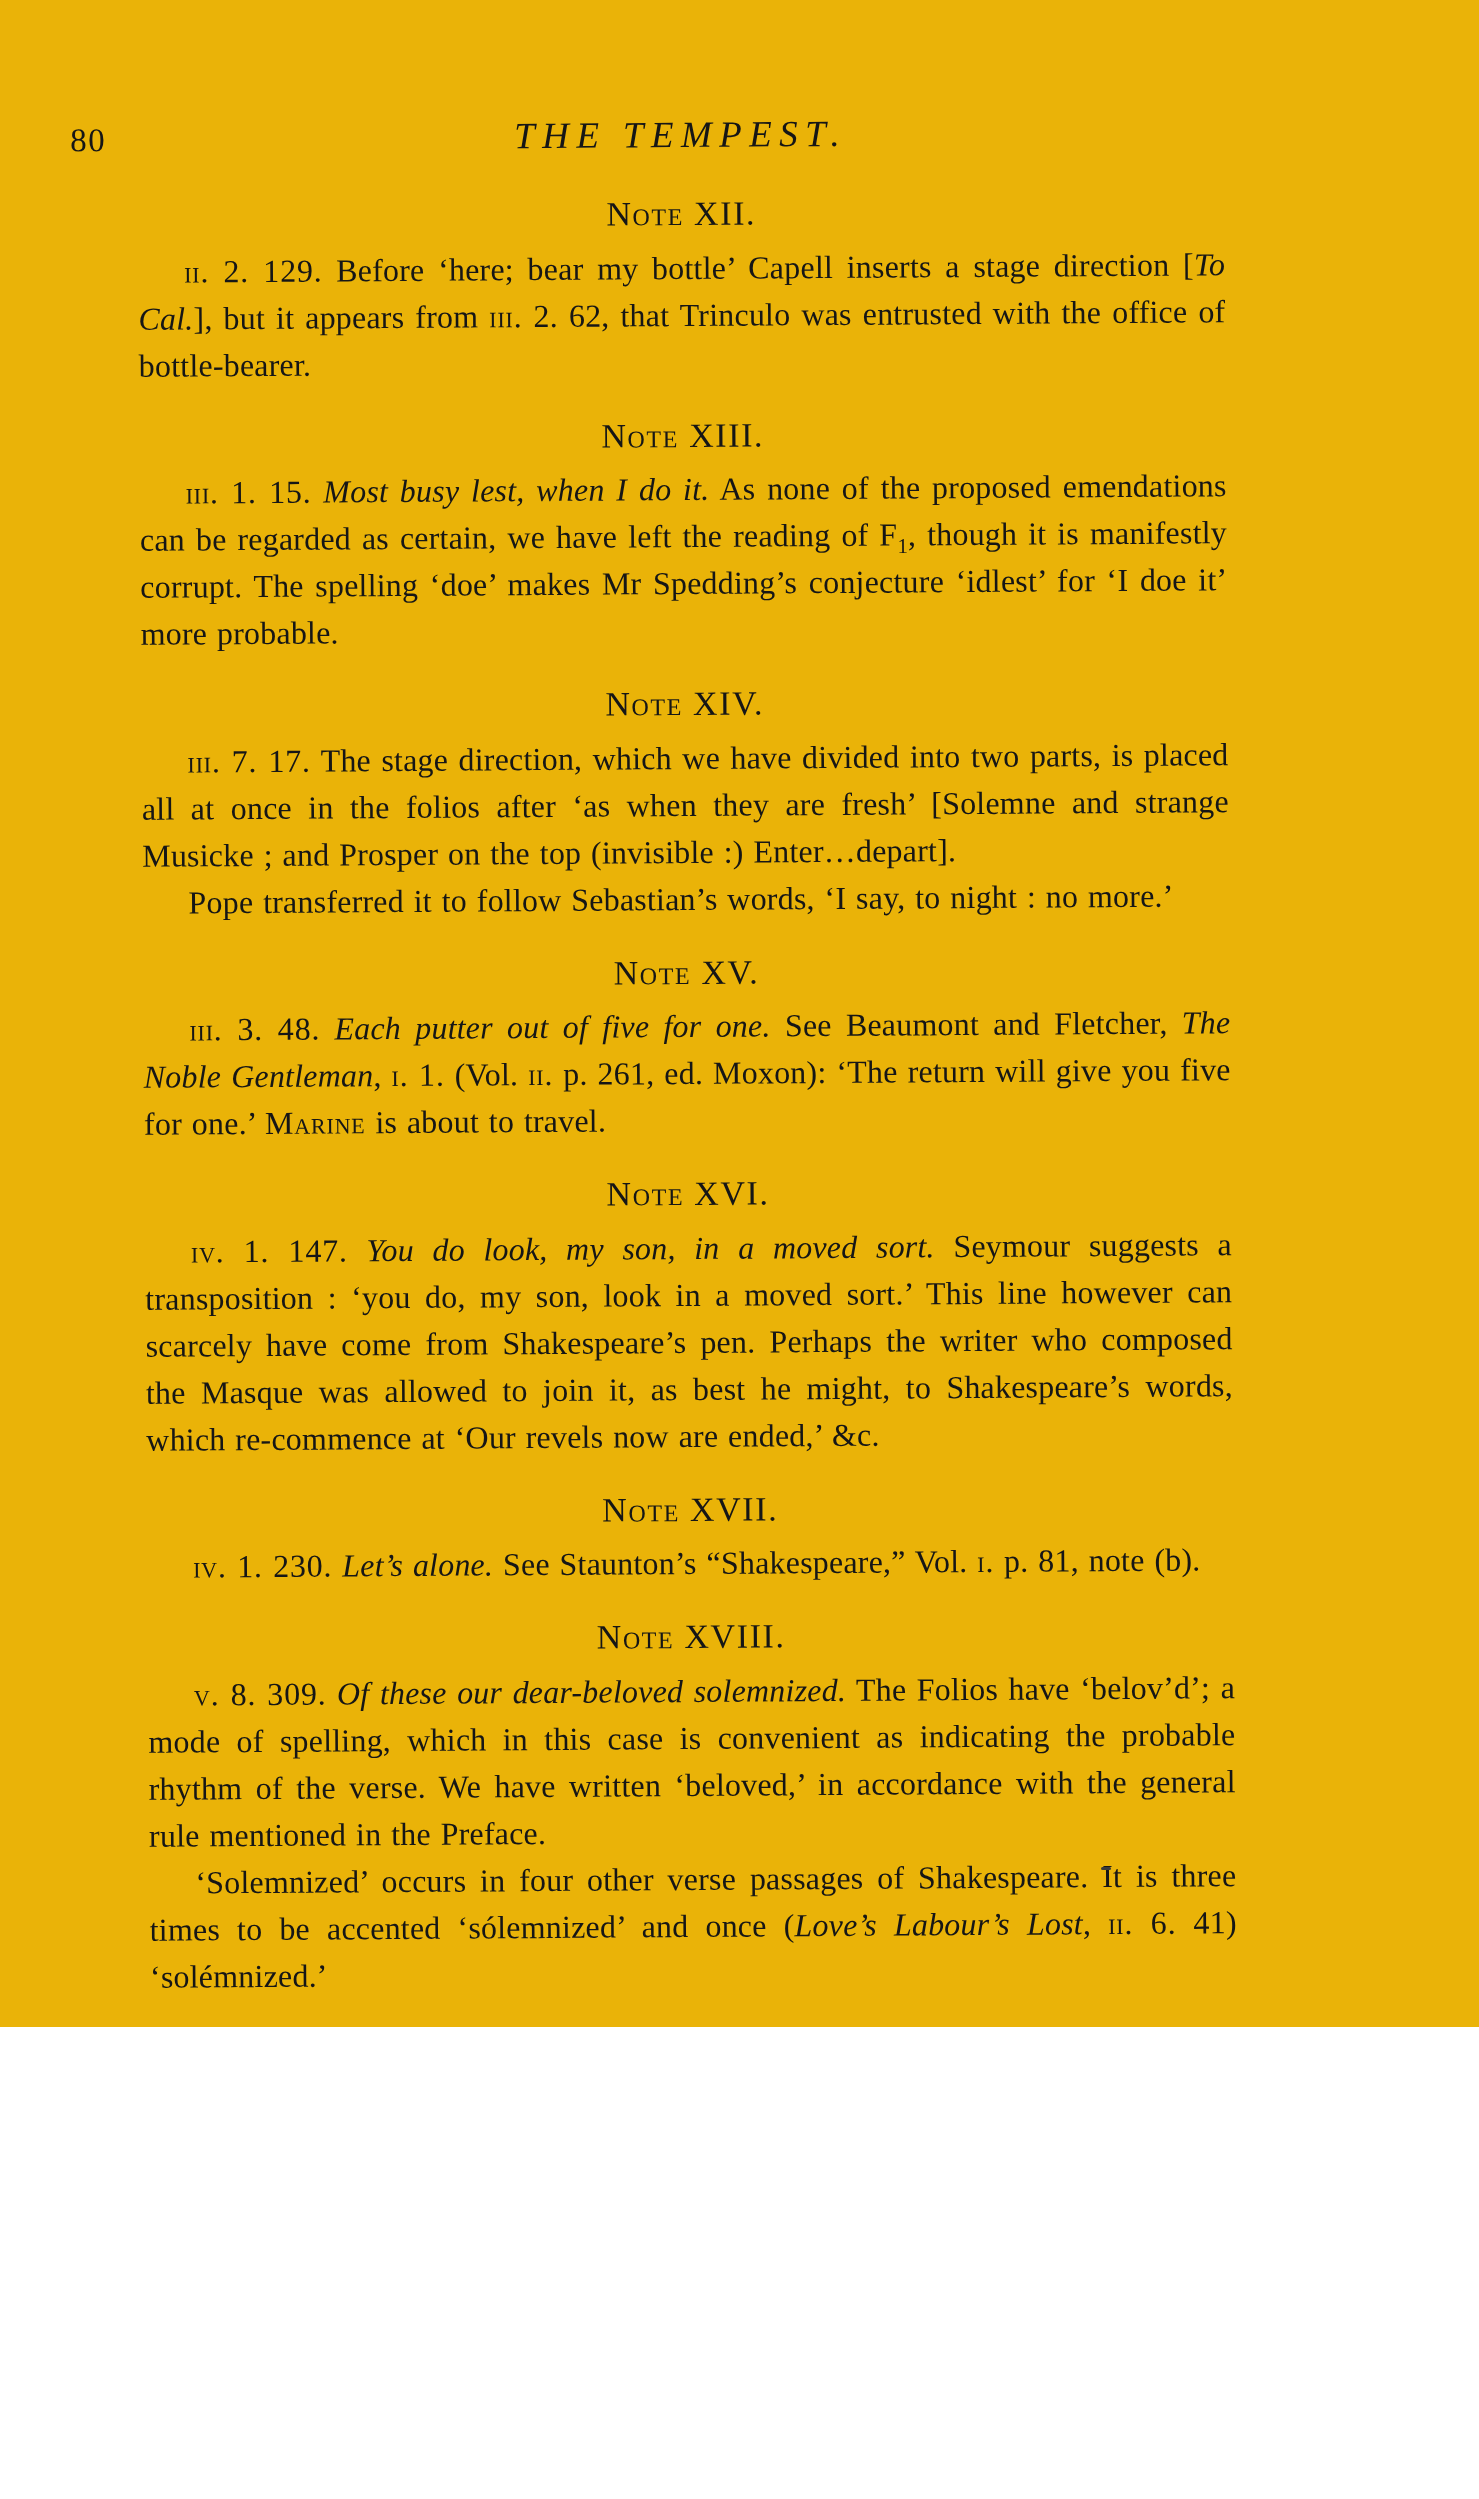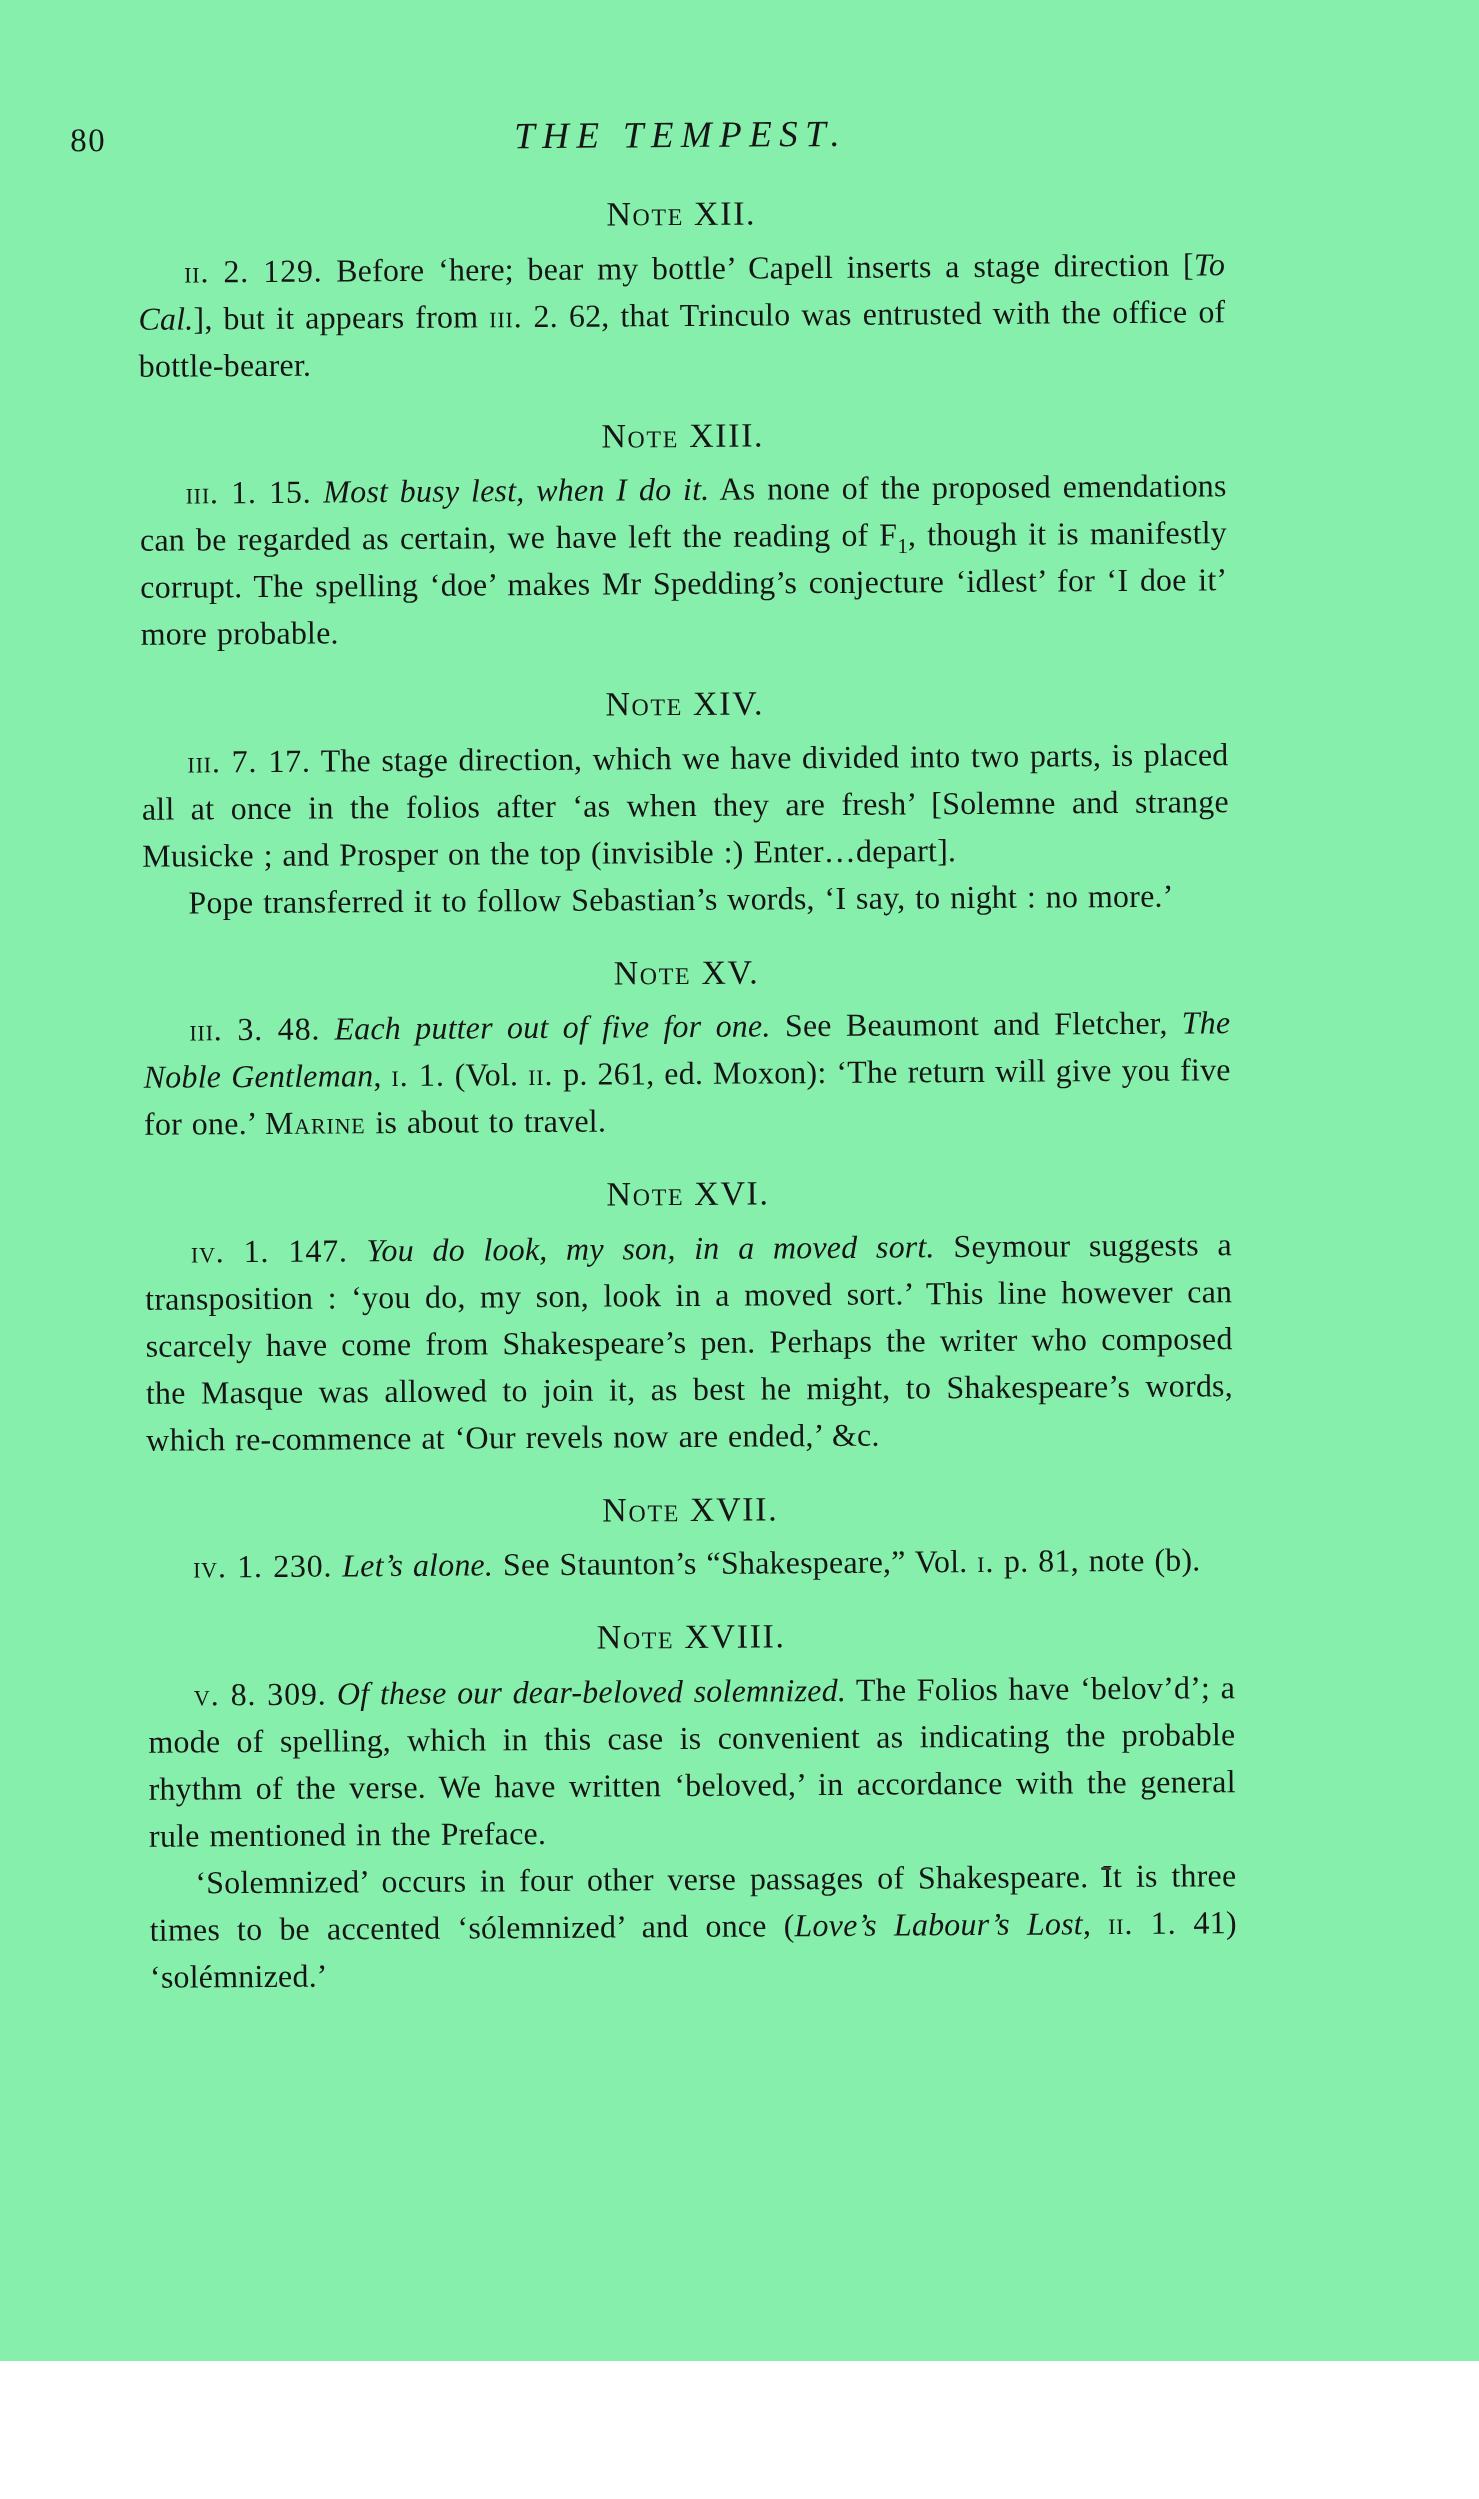--- a/index.html
+++ b/index.html
@@ -1,19 +1,19 @@
 <!DOCTYPE html>
 <html style="font-size:13px"><head>
 <meta charset="utf-8">
 <style>
   html,body{margin:0;padding:0;background:#ffffff;}
   .page{
     position:relative;
-    width:1479px;height:2361px;
-    background:#86efac;
+    width:1479px;height:2027px;
+    background:#eab308;
     color:#161616;
     font-family:"Liberation Serif","DejaVu Serif",serif;
     overflow:hidden;
   }
   .skew{
     position:absolute;left:137px;top:113px;width:1087px;
     transform:rotate(-0.4deg);
     transform-origin:50% 0;
   }
   .page-header{position:relative;height:51px;margin-bottom:23px;}
@@ -90,20 +90,20 @@
     </section>
 
     <section class="note">
       <h2 class="note-heading">Note XVII.</h2>
       <p class="note-para"><span class="sc">iv. 1. 230.</span><span>  </span><span class="it">Let’s alone.</span><span>  See Staunton’s “Shakespeare,” Vol. </span><span class="sc">i.</span><span> p. 81, note (b).</span></p>
     </section>
 
     <section class="note">
       <h2 class="note-heading">Note XVIII.</h2>
       <p class="note-para"><span class="sc">v. 8. 309.</span><span>  </span><span class="it">Of these our dear-beloved solemnized.</span><span>  The Folios have ‘belov’d’; a mode of spelling, which in this case is convenient as indicating the probable rhythm of the verse.  We have written ‘beloved,’ in accordance with the general rule mentioned in the Preface.</span></p>
-      <p class="note-para"><span>‘Solemnized’ occurs in four other verse passages of Shakespeare. It is three times to be accented ‘sólemnized’ and once (</span><span class="it">Love’s Labour’s Lost</span><span>, </span><span class="sc">ii. 1.</span><span> 41) ‘solémnized.’</span></p>
+      <p class="note-para"><span>‘Solemnized’ occurs in four other verse passages of Shakespeare. It is three times to be accented ‘sólemnized’ and once (</span><span class="it">Love’s Labour’s Lost</span><span>, </span><span class="sc">ii. 6.</span><span> 41) ‘solémnized.’</span></p>
     </section>
 
   </div>
 
   <div class="artifact"></div>
 </div>
 
 
 </body></html>

